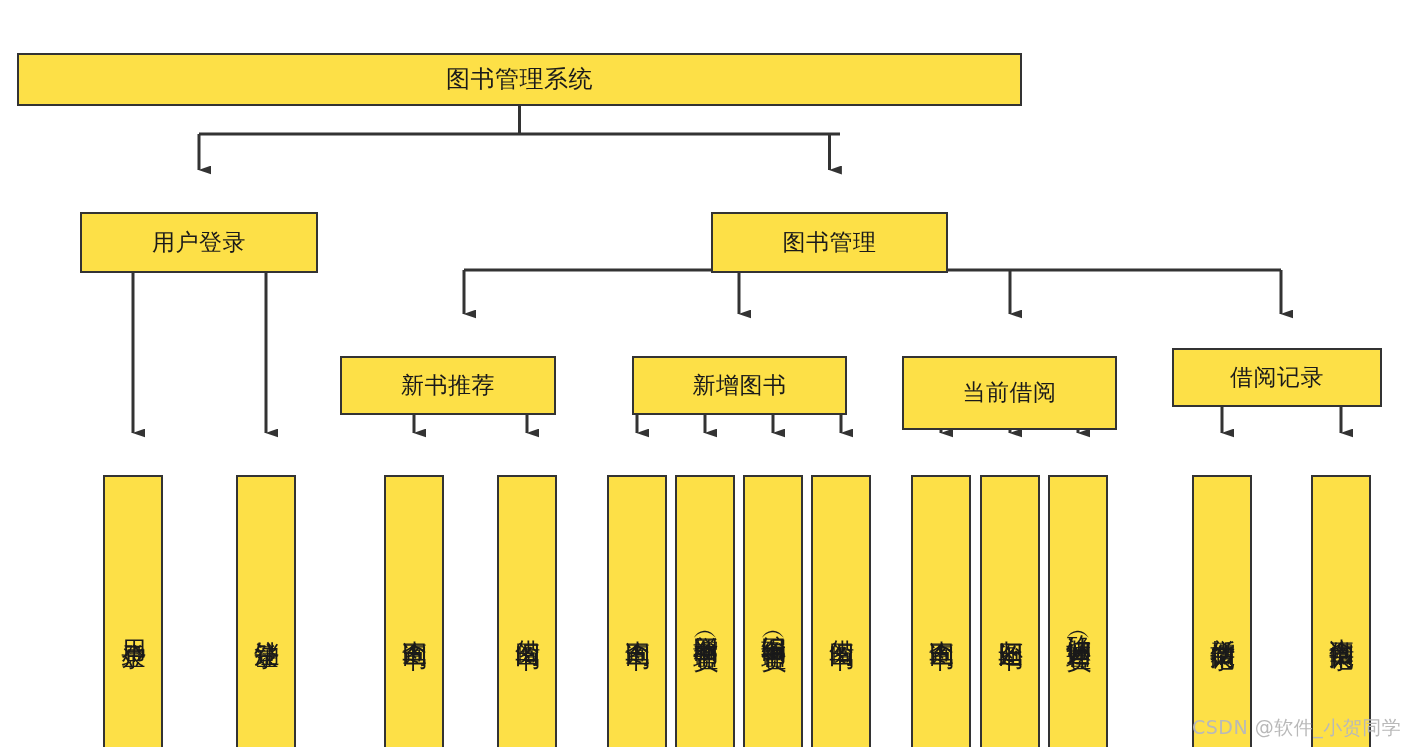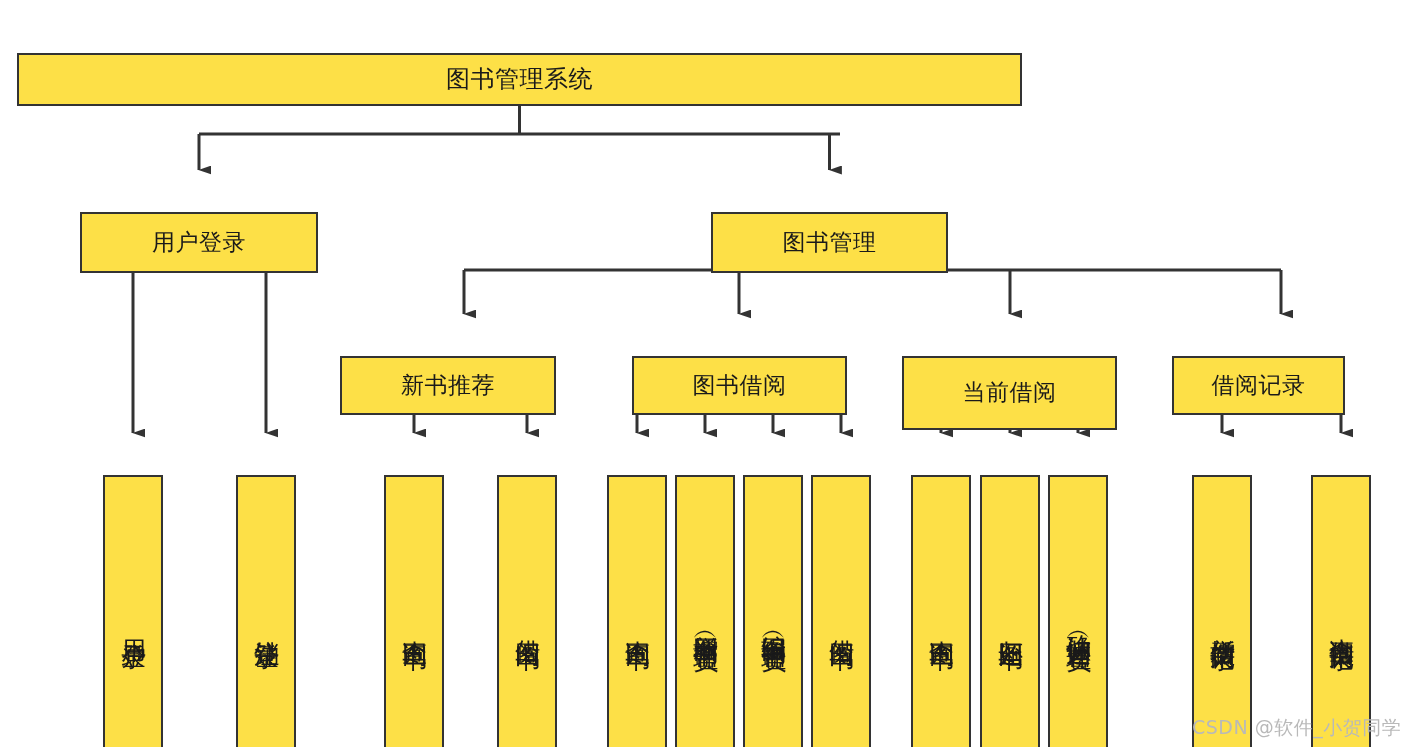--- a/index.html
+++ b/index.html
@@ -139,28 +139,28 @@
 
   <div class="node h-node" style="left:711px; top:172px; width:237px; height:61px;">
     <span class="node-label">图书管理</span>
   </div>
 
   <div class="node h-node" style="left:340px; top:316px; width:216px; height:59px;">
     <span class="node-label">新书推荐</span>
   </div>
 
   <div class="node h-node" style="left:632px; top:316px; width:215px; height:59px;">
-    <span class="node-label">图书借阅</span>
+    <span class="node-label">新增图书</span>
   </div>
 
   <div class="node h-node" style="left:902px; top:316px; width:215px; height:74px;">
     <span class="node-label">当前借阅</span>
   </div>
 
-  <div class="node h-node" style="left:1172px; top:316px; width:173px; height:59px;">
+  <div class="node h-node" style="left:1172px; top:308px; width:210px; height:59px;">
     <span class="node-label">借阅记录</span>
   </div>
 
   <div class="node v-node" style="left:103px; top:435px; width:60px; height:298px;">
     <span class="node-label">用户登录</span>
   </div>
 
   <div class="node v-node" style="left:236px; top:435px; width:60px; height:298px;">
     <span class="node-label">注销登录</span>
   </div>

